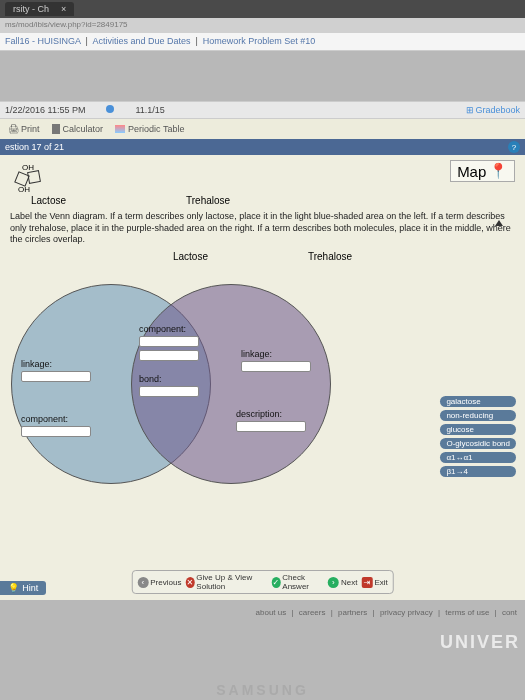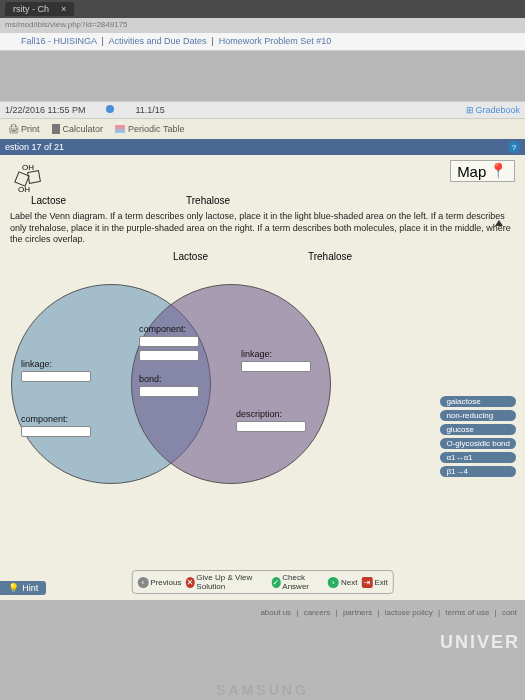--- a/index.html
+++ b/index.html
@@ -1,20 +1,20 @@
 <!DOCTYPE html>
 <html><head>
   <meta charset="utf-8">
   <style>
     * { margin: 0; padding: 0; box-sizing: border-box; }
     body { font-family: Arial, sans-serif; font-size: 10px; background: #b8b8b8; width: 525px; height: 700px; overflow: hidden; position: relative; }
     .tab-bar { background: #4a4a4a; height: 18px; display: flex; align-items: center; padding: 0 5px; color: #ccc; font-size: 9px; }
     .tab { background: #333; padding: 2px 8px; border-radius: 3px 3px 0 0; margin-right: 3px; display: flex; align-items: center; gap: 12px; }
     .url-bar { background: #d0d0d0; height: 15px; padding: 2px 5px; color: #777; font-size: 8px; }
-    .breadcrumb { background: #f5f5f5; height: 18px; padding: 3px 21px; font-size: 9px; color: #555; border-bottom: 1px solid #ccc; }
+    .breadcrumb { background: #f5f5f5; height: 18px; padding: 3px 5px; font-size: 9px; color: #555; border-bottom: 1px solid #ccc; }
     .breadcrumb a { color: #5577aa; }
     .spacer1 { height: 50px; background: #b8b8b8; }
     .status-bar { background: #e8e8e8; height: 18px; display: flex; align-items: center; padding: 2px 5px; font-size: 9px; color: #444; border-top: 1px solid #ccc; border-bottom: 1px solid #ccc; }
     .status-left { flex: 1; display: flex; align-items: flex-start; gap: 21px; }
     .dot { width: 8px; height: 8px; border-radius: 50%; display: inline-block; }
     .dot-blue { background: #4a90d9; }
     .gradebook { color: #4a90d9; font-size: 9px; display: flex; align-items: center; gap: 2px; }
     .toolbar { background: #edecdc; height: 20px; display: flex; align-items: center; padding: 2px 8px; gap: 12px; font-size: 9px; color: #555; }
     .tool-item { display: flex; align-items: center; gap: 3px; cursor: pointer; }
     .tool-icon { width: 10px; height: 10px; display: inline-block; }
@@ -186,20 +186,20 @@
       <span>Exit</span>
     </div>
   </div>
 </div>
 
 <div class="footer">
   <div class="footer-links">
     <span>about us</span> |
     <span>careers</span> |
     <span>partners</span> |
-    <span>lactose policy</span> |
+    <span>privacy privacy</span> |
     <span>terms of use</span> |
     <span>cont</span>
   </div>
   <div class="brand">UNIVER</div>
 </div>
 
 <div class="samsung">SAMSUNG</div>
 
 </body></html>

